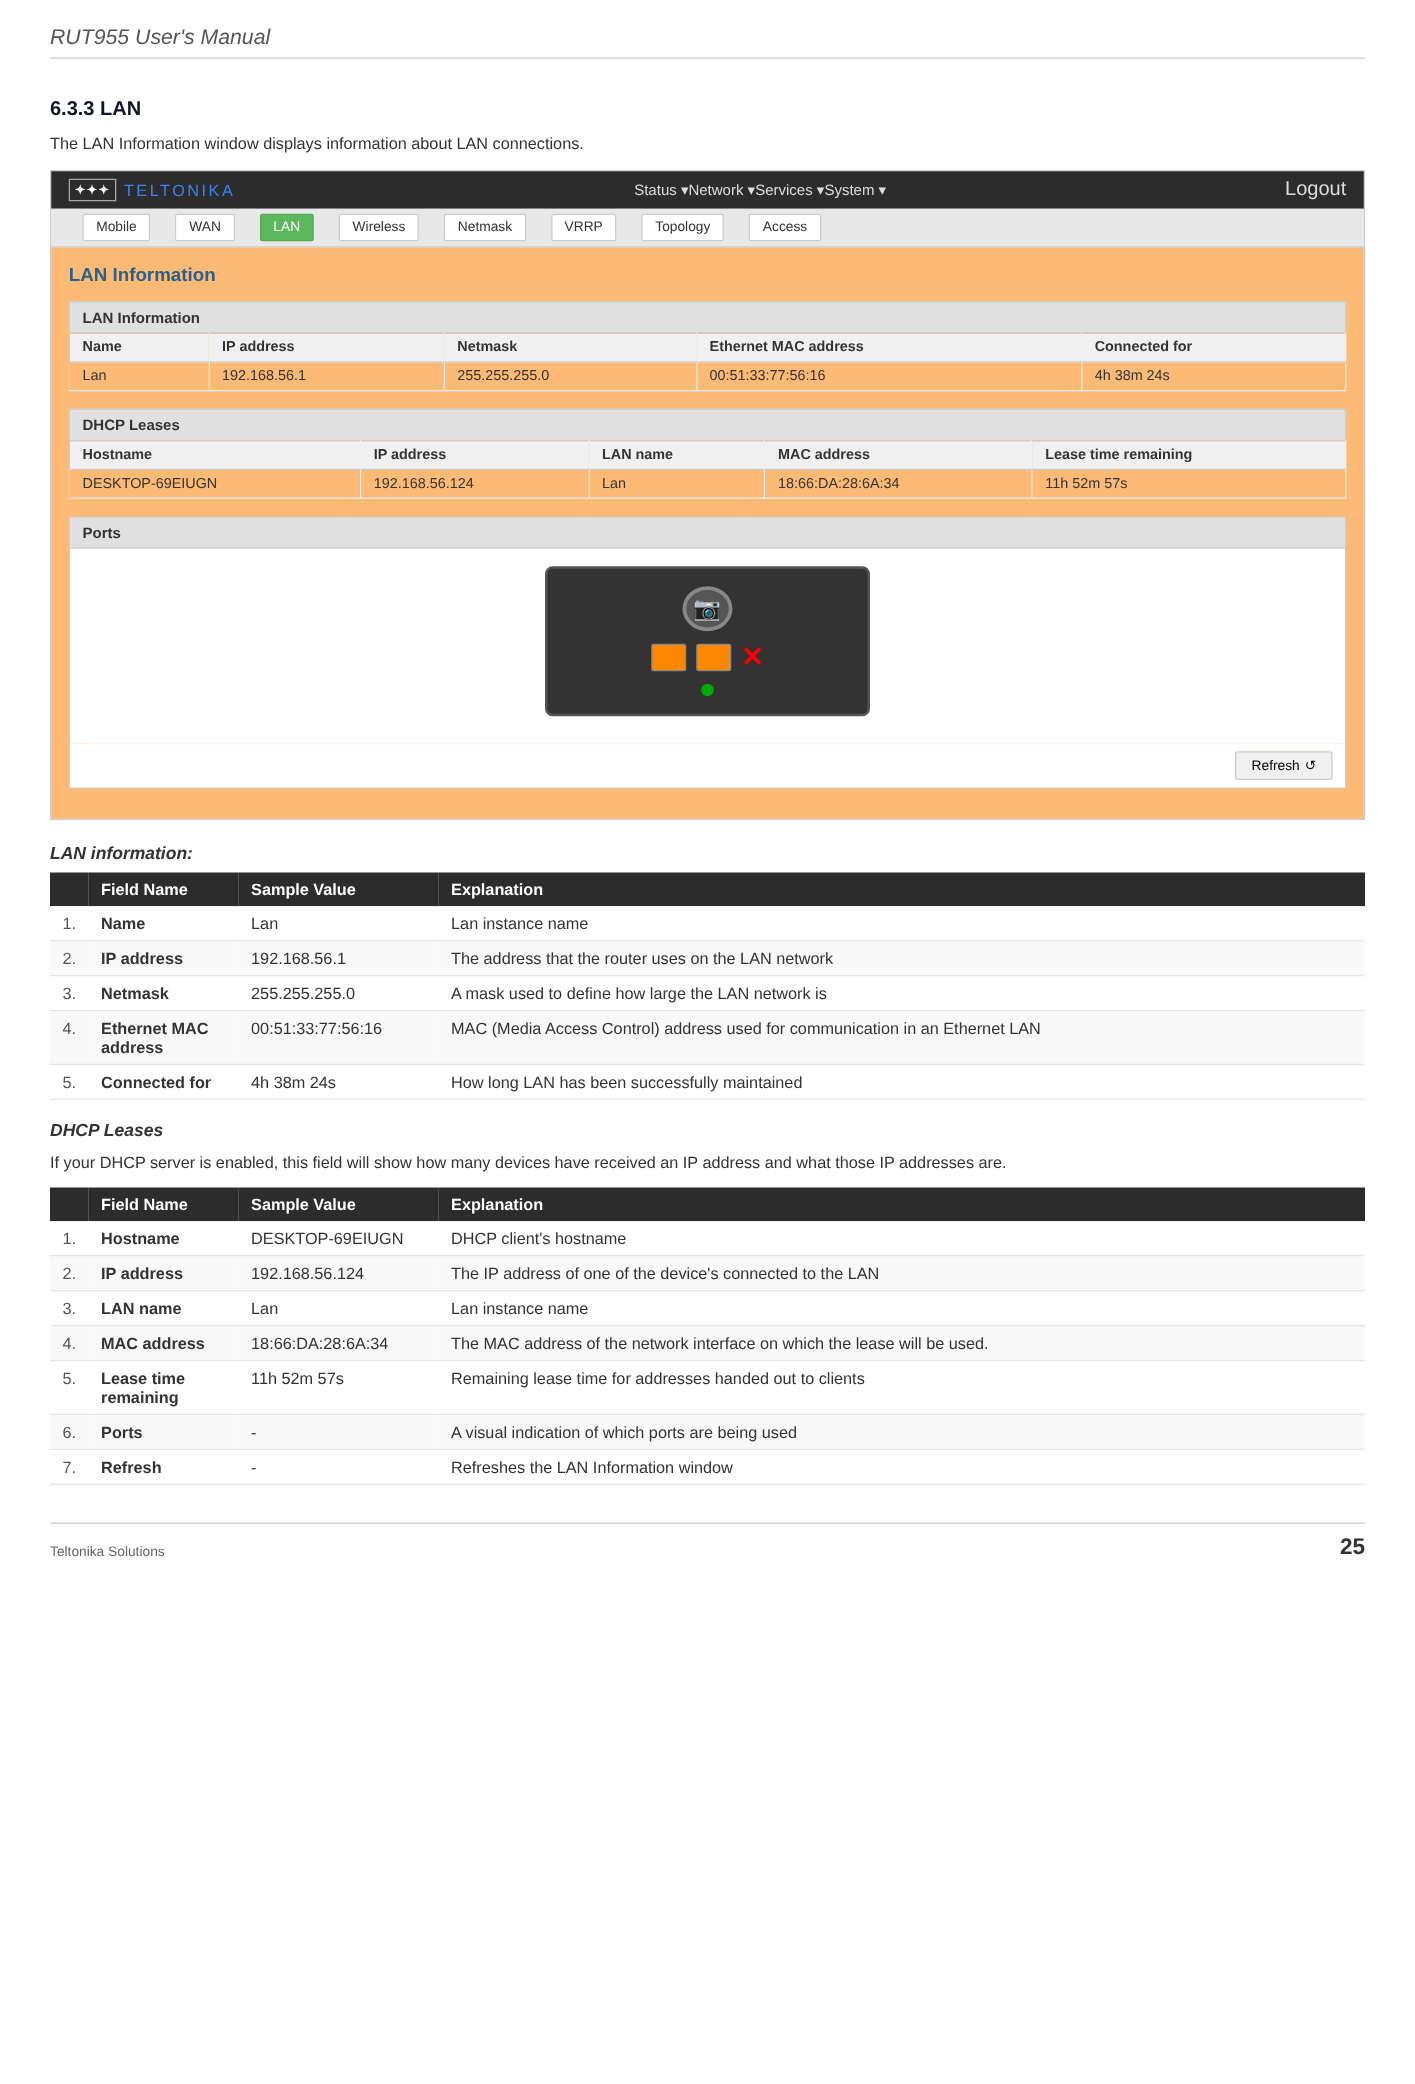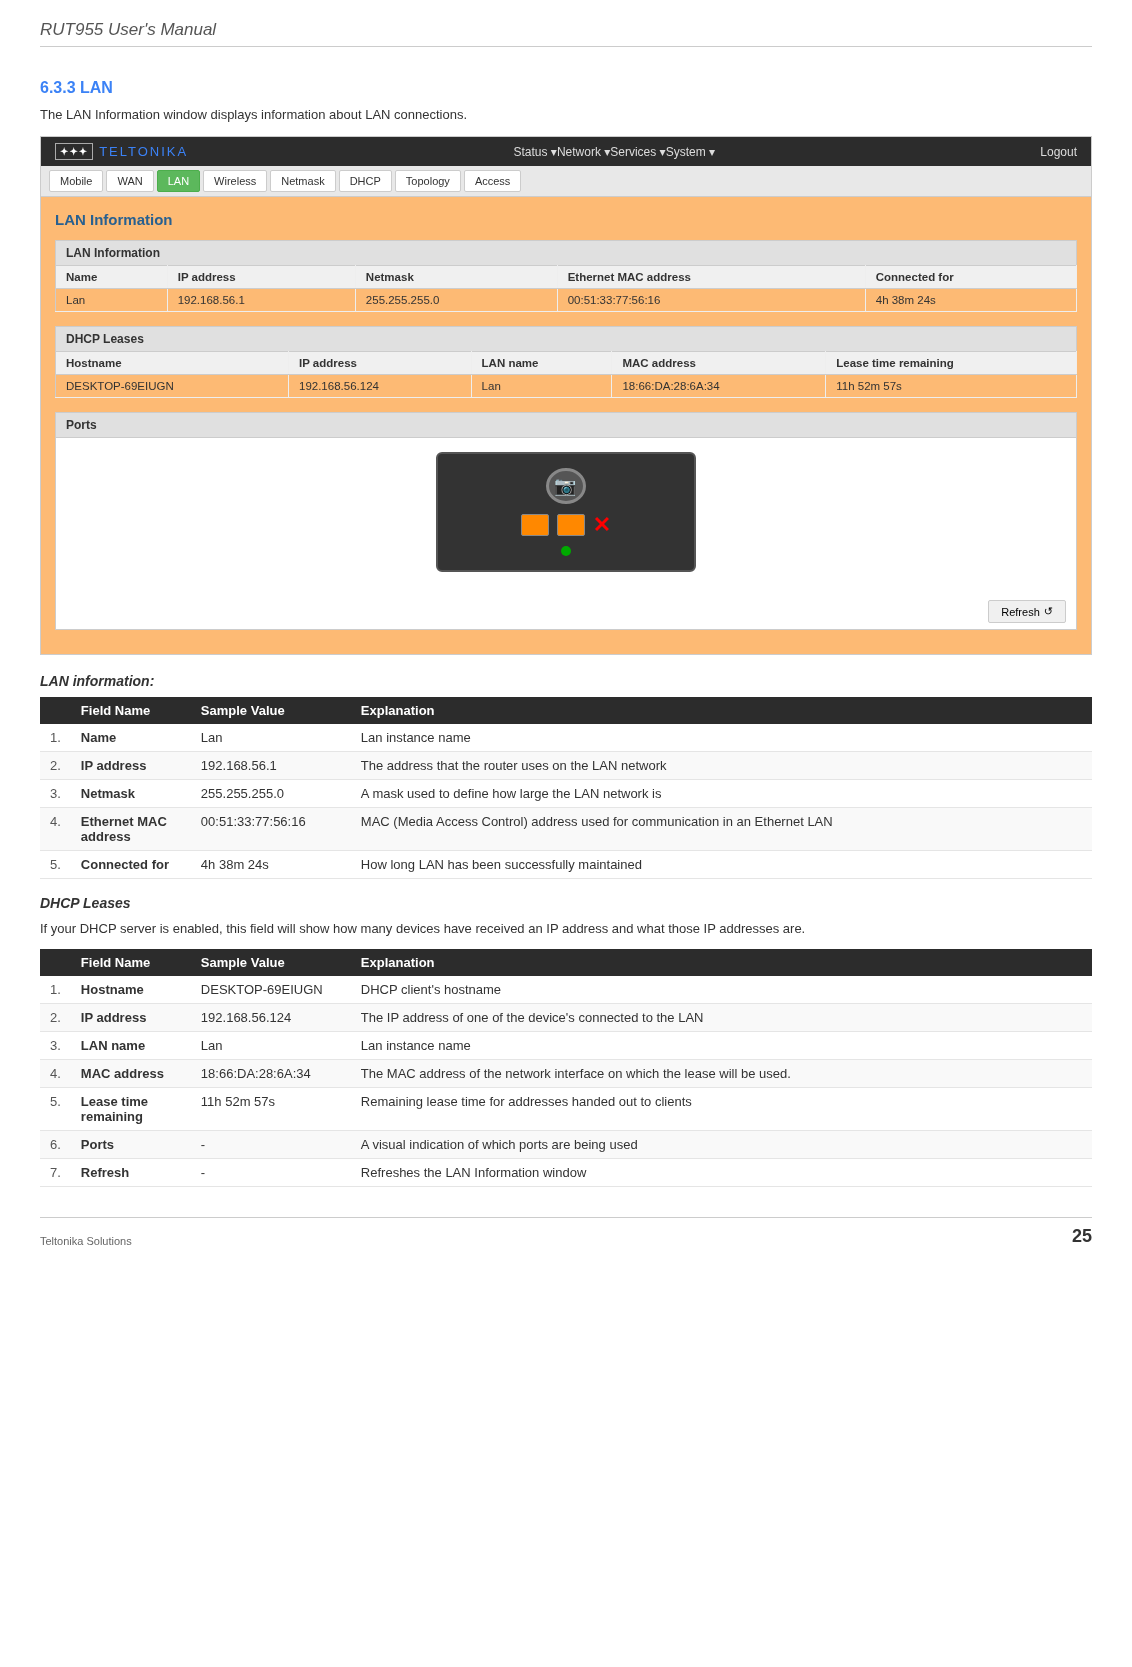--- a/index.html
+++ b/index.html
@@ -14,21 +14,21 @@
     }
     .page-header {
       font-size: 17px;
       color: #555;
       border-bottom: 1px solid #ccc;
       padding-bottom: 6px;
       margin-bottom: 32px;
       font-style: italic;
     }
     .section-title {
-      color: #3b82f6;
+      color: #0f172a;
       font-size: 16px;
       font-weight: bold;
       margin-bottom: 10px;
       margin-top: 10px;
     }
     .section-desc {
       font-size: 13px;
       margin-bottom: 14px;
       color: #333;
     }
@@ -68,39 +68,40 @@
     .router-nav {
       display: flex;
     }
     .router-nav span {
       color: #ddd;
       font-size: 12px;
       cursor: pointer;
     }
     .logout-btn {
       color: #ddd;
-      font-size: 12px;
+      font-size: 16px;
       cursor: pointer;
     }
     .router-tabs {
       background: #e8e8e8;
       display: flex;
       align-items: center;
       padding: 4px 8px;
       gap: 3px;
       border-bottom: 1px solid #ccc;
     }
     .tab-item {
       padding: 4px 10px;
       font-size: 11px;
       cursor: pointer;
       border: 1px solid #ccc;
       background: #fff;
       color: #333;
       border-radius: 2px;
+      margin-left: 17px;
     }
     .tab-item.active {
       background: #5cb85c;
       color: #fff;
       border-color: #4cae4c;
     }
     .router-content {
       background: #fdba74;
       padding: 14px;
     }
@@ -304,21 +305,21 @@
     </div>
     <span class="logout-btn">Logout</span>
   </div>
 
   <div class="router-tabs">
     <span class="tab-item">Mobile</span>
     <span class="tab-item">WAN</span>
     <span class="tab-item active">LAN</span>
     <span class="tab-item">Wireless</span>
     <span class="tab-item">Netmask</span>
-    <span class="tab-item">DHCP</span>
+    <span class="tab-item">VRRP</span>
     <span class="tab-item">Topology</span>
     <span class="tab-item">Access</span>
   </div>
 
   <div class="router-content">
     <div class="section-heading">LAN Information</div>
 
     <div class="info-table-container">
       <div class="table-header-bar">LAN Information</div>
       <table class="info-table">

